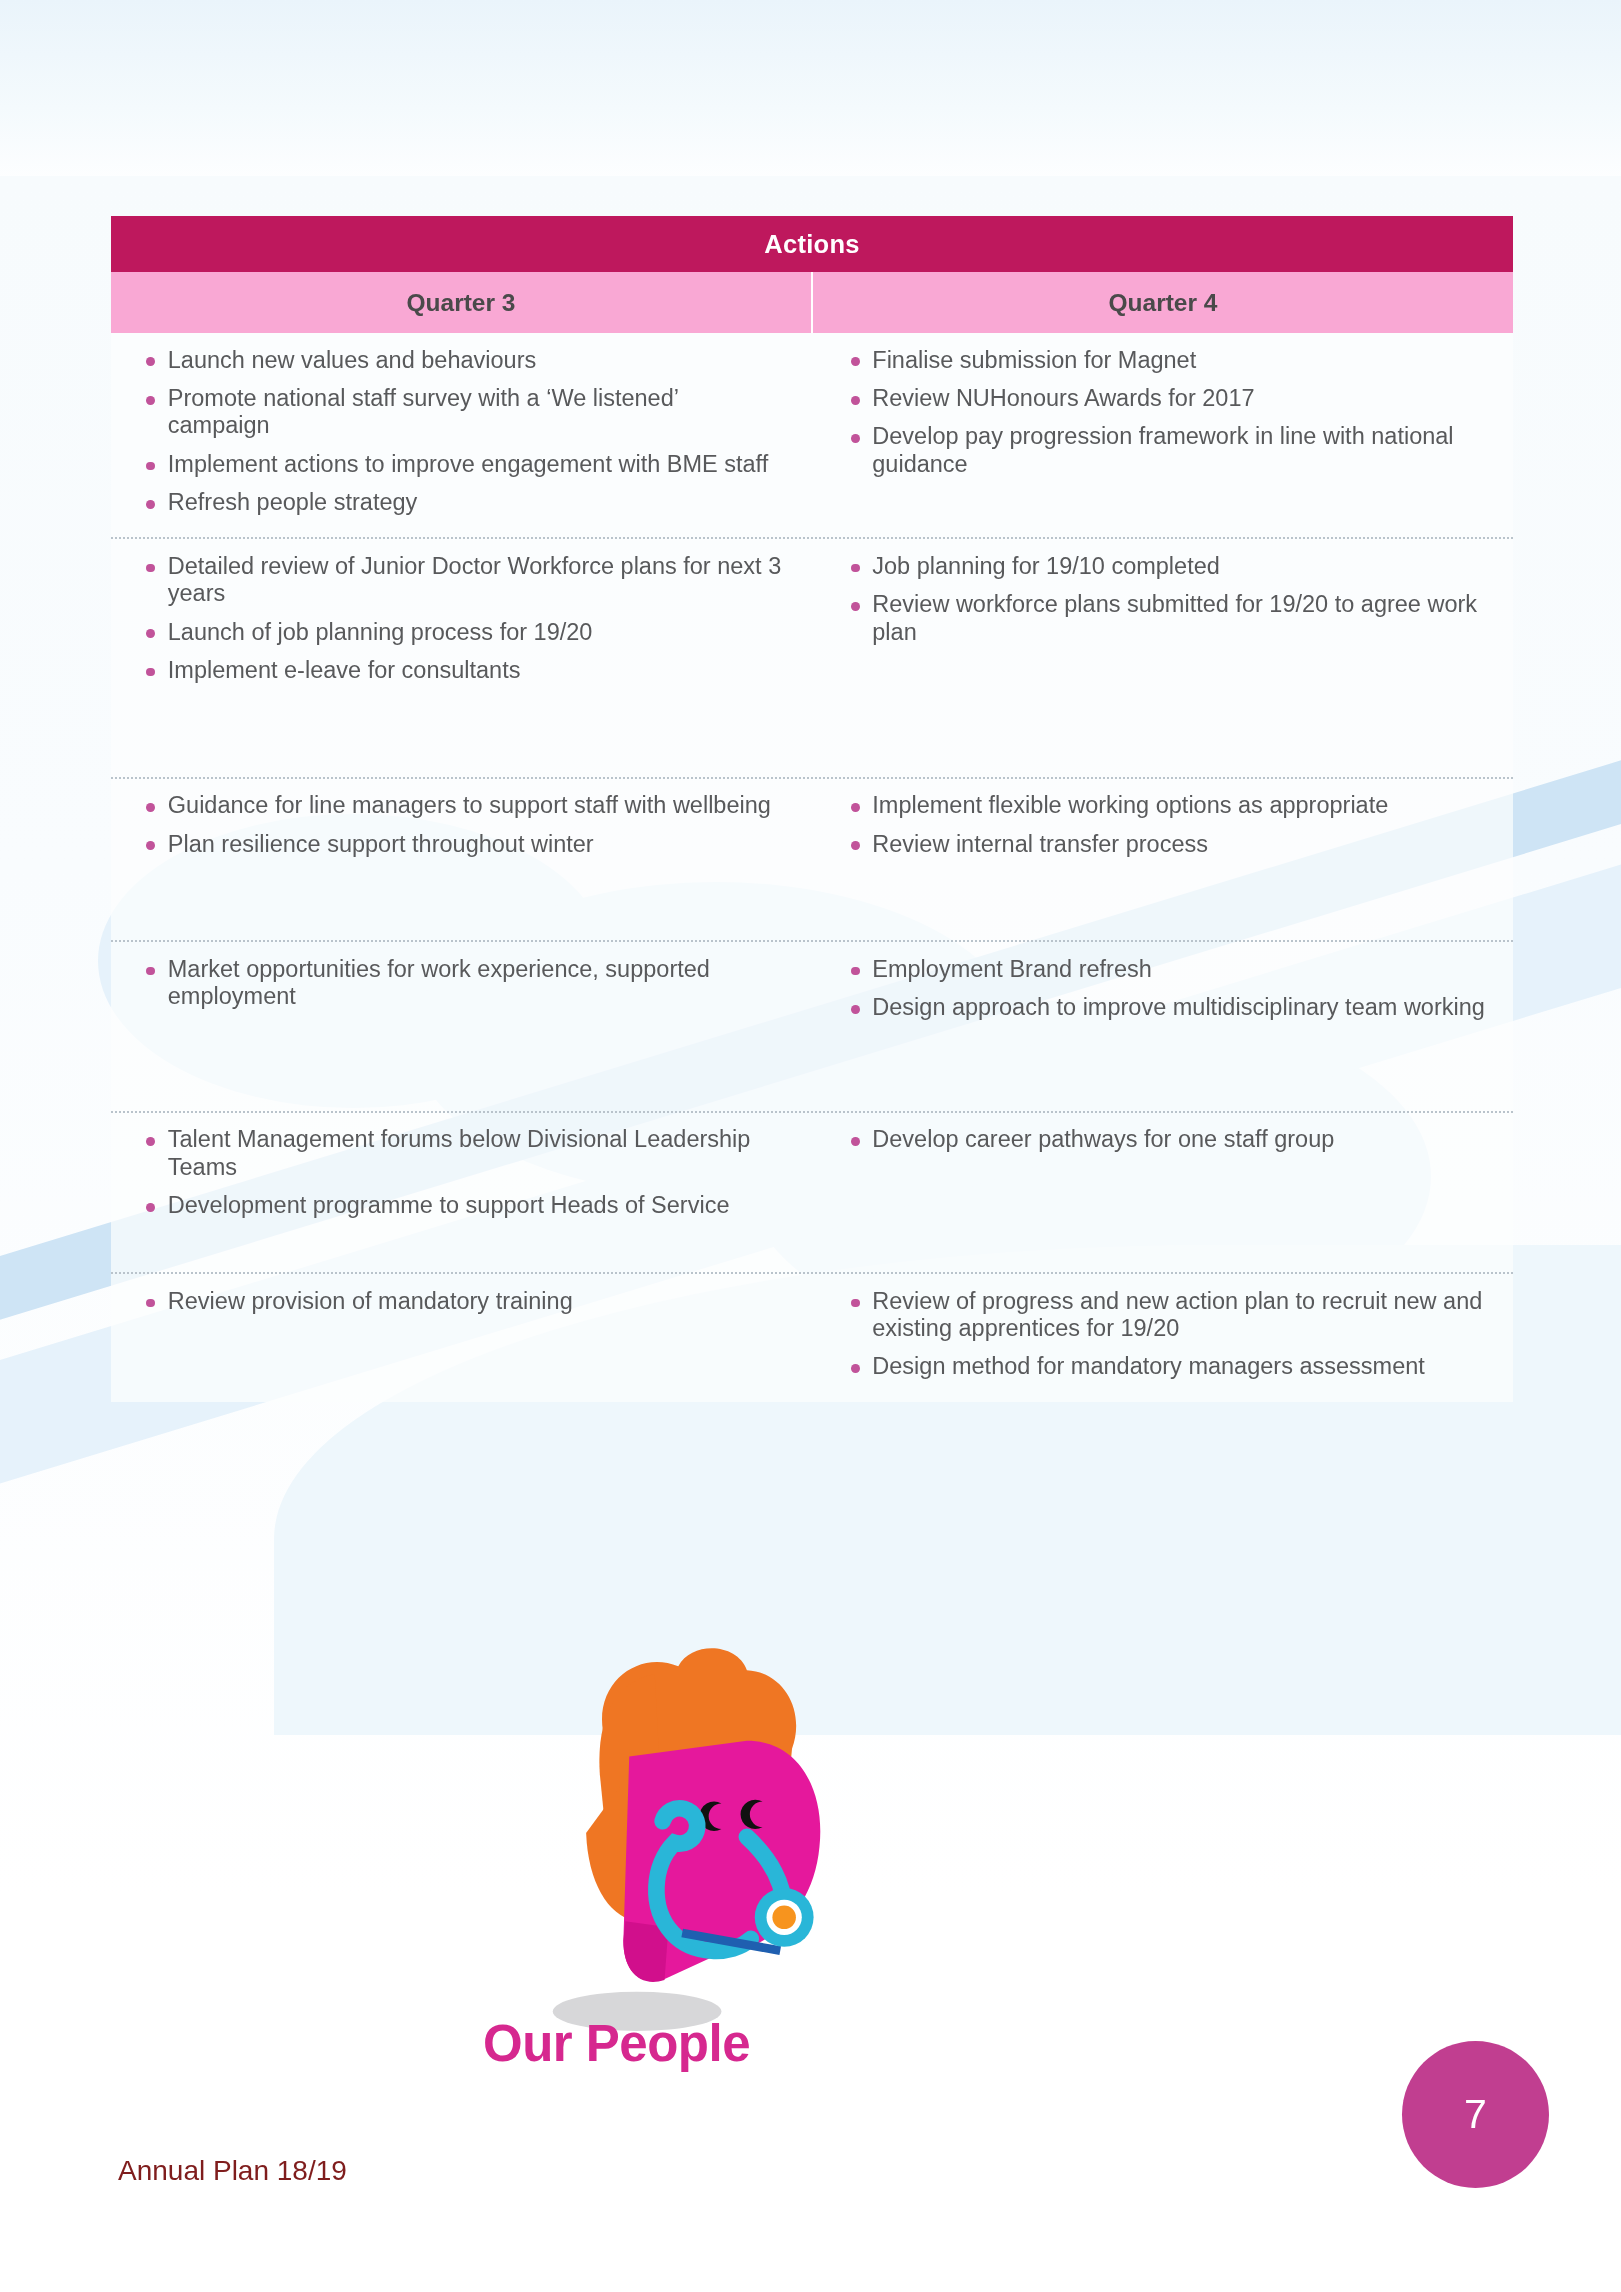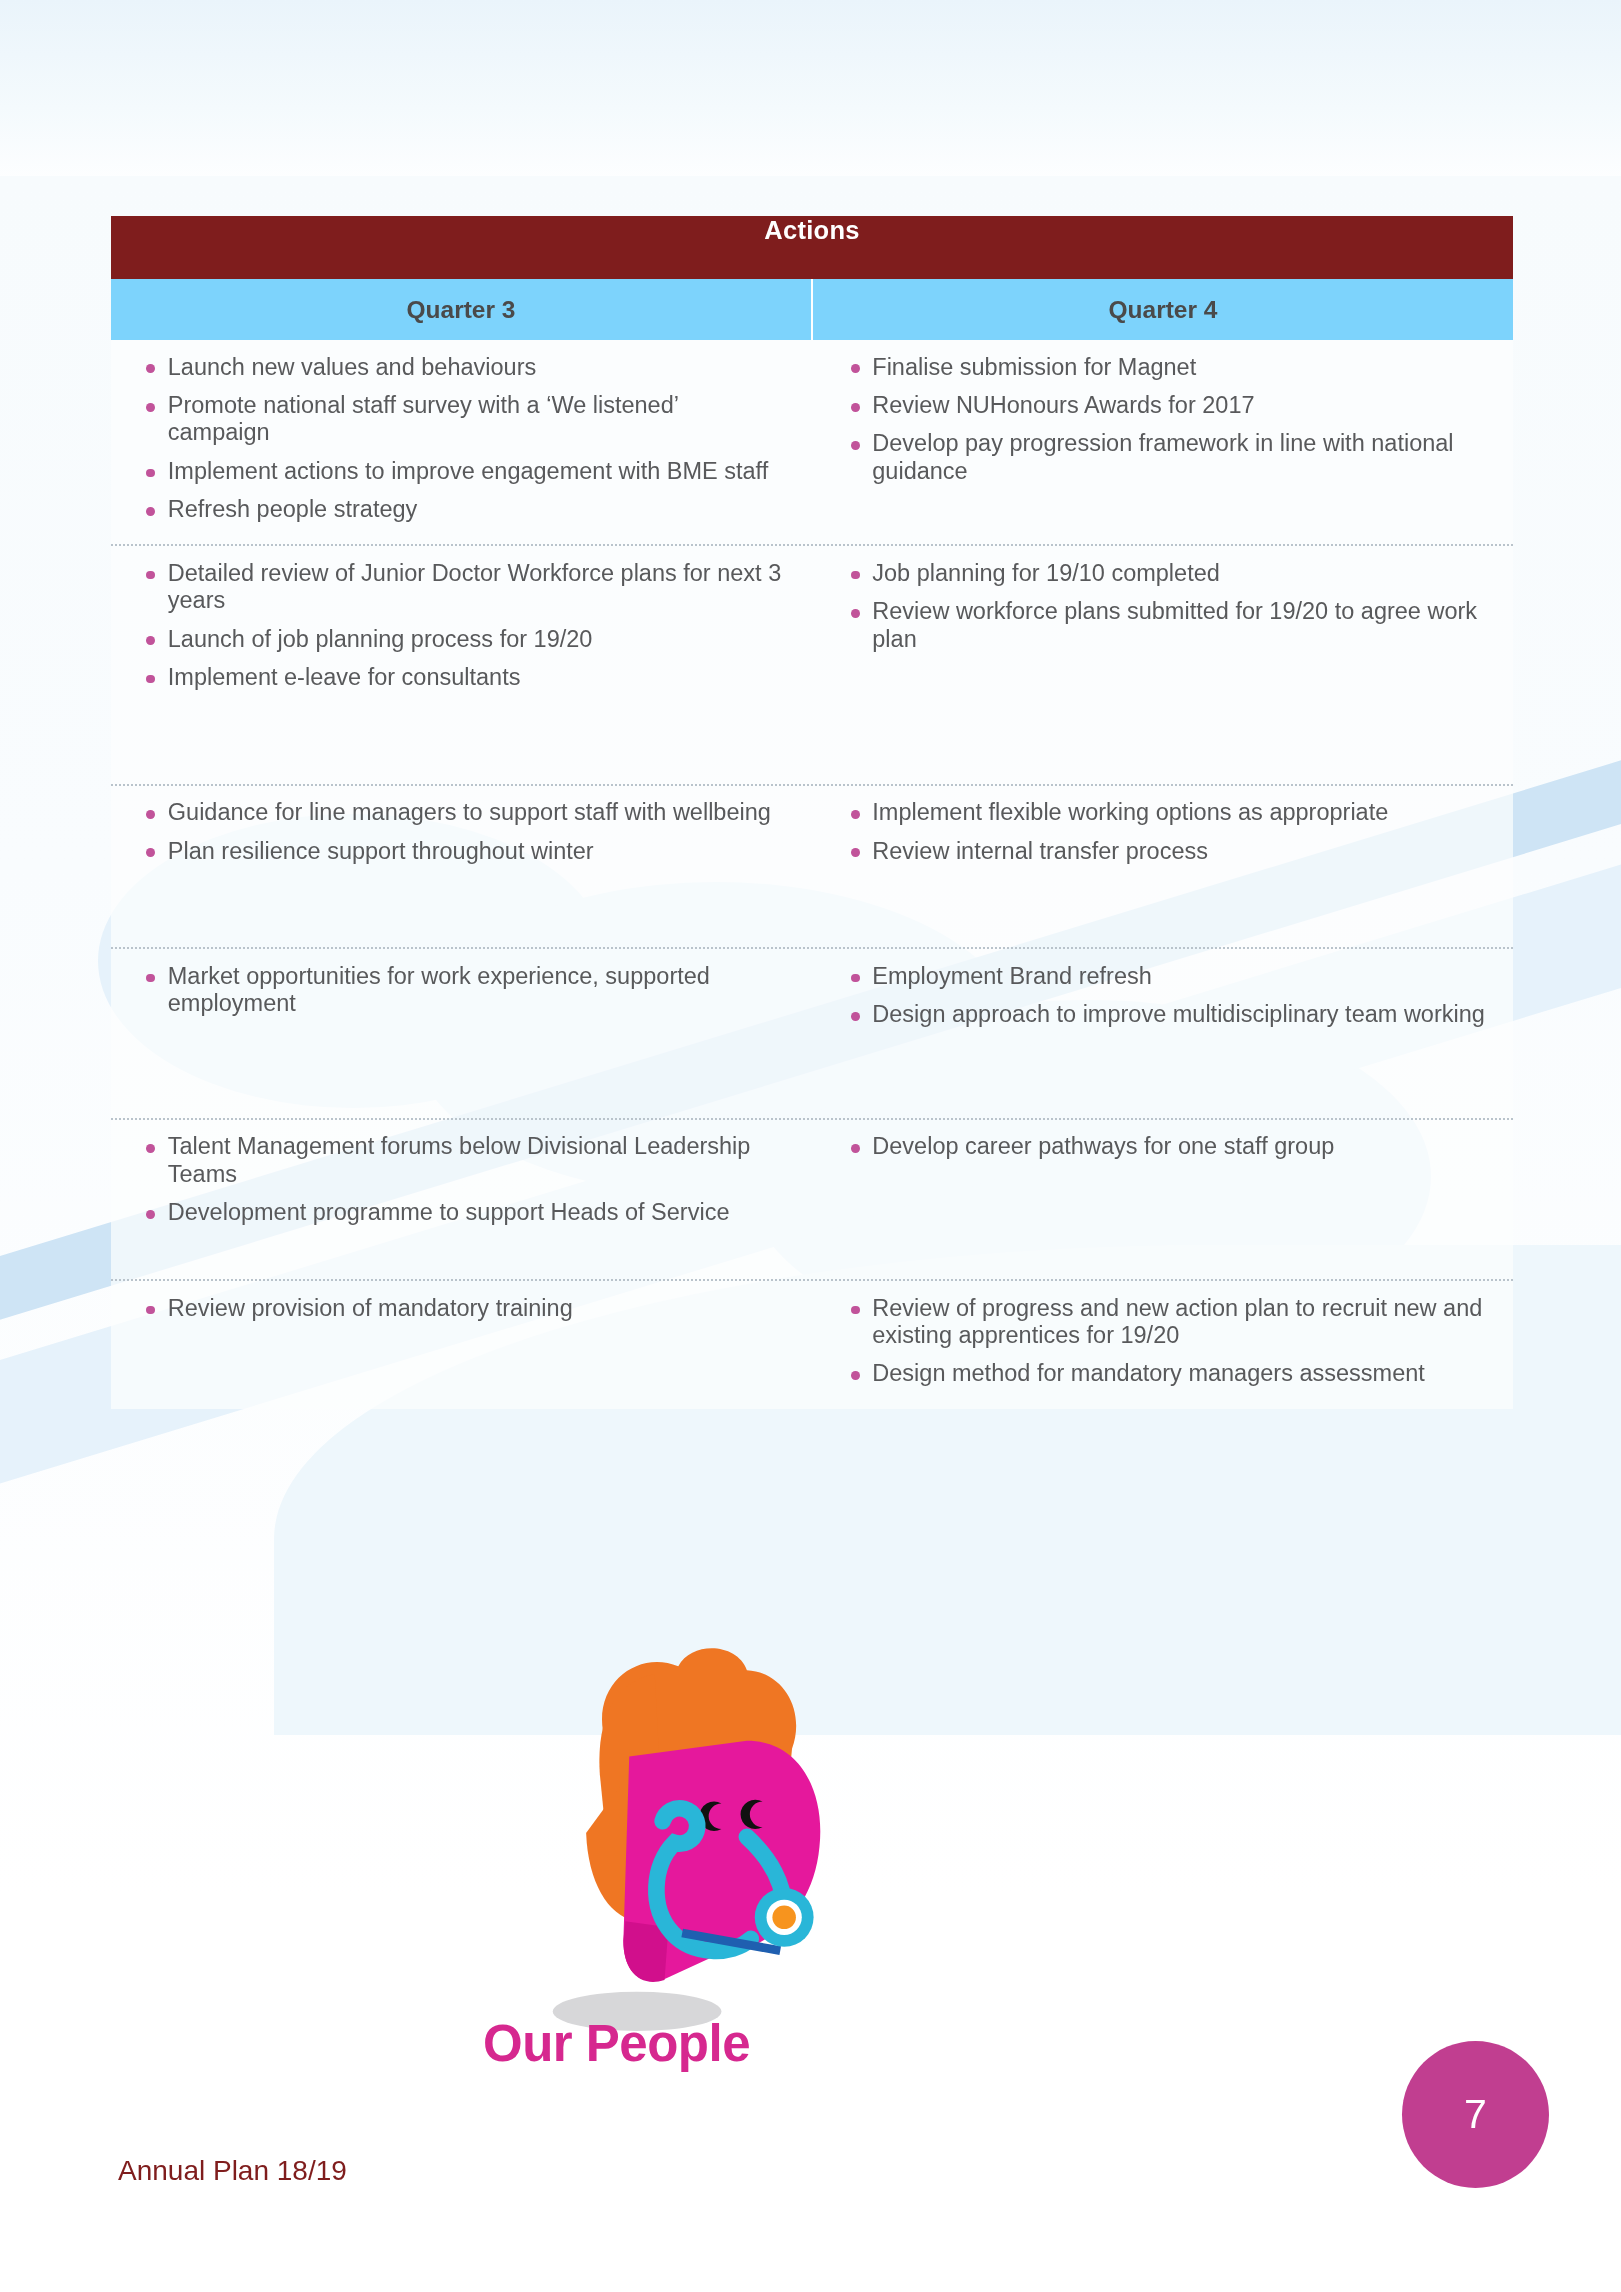--- a/index.html
+++ b/index.html
@@ -25,28 +25,28 @@
     position:absolute;left:0;top:176px;width:1621px;height:1725px;
     background:linear-gradient(#f7fbfd 0%, #f9fcfe 40%, #ffffff 100%);
   }
 
   
   .table-wrap{
     position:absolute;left:111px;top:216px;width:1402px;
     z-index:3;
   }
   .tbl-header{
-    height:63px;background:#7f1d1d;
-    display:flex;align-items:flex-start;justify-content:center;
+    height:56px;background:#be185d;
+    display:flex;align-items:center;justify-content:center;
   }
   .tbl-header-title{
     color:#ffffff;font-size:25.5px;font-weight:bold;letter-spacing:0.3px;
   }
   .tbl-subhead{
-    display:flex;background:#7dd3fc;height:61px;
+    display:flex;background:#f9a8d4;height:61px;
   }
   .tbl-subhead .cell{
     flex:1 1 50%;display:flex;align-items:center;justify-content:center;
     border-right:2.9px solid #ffffff;
   }
   .tbl-subhead .cell:last-child{border-right:none;}
   .tbl-subhead span{
     color:#4a4a4a;font-size:24.5px;font-weight:bold;
   }
 

